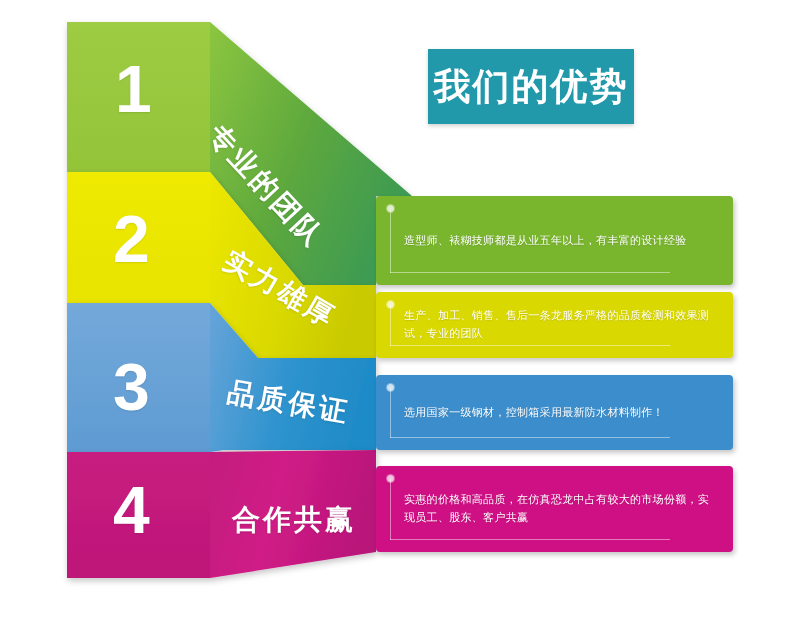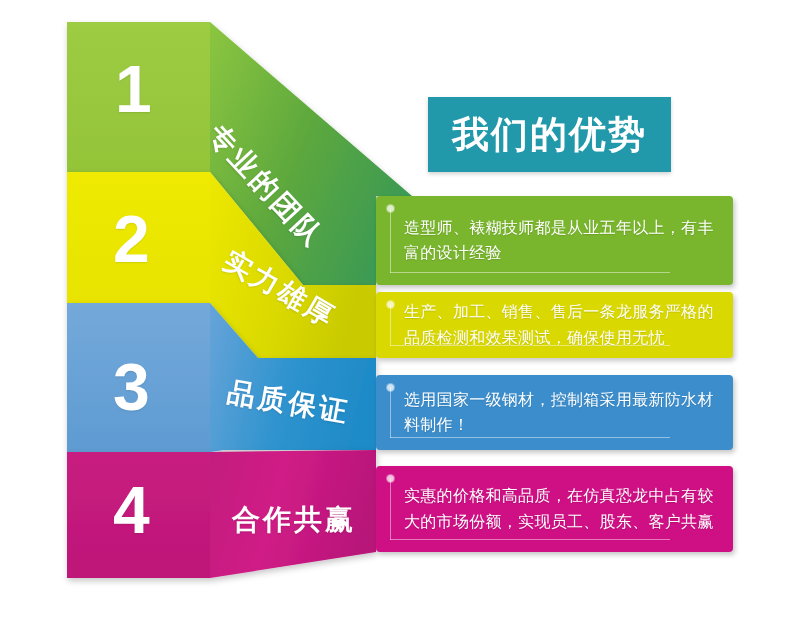--- a/index.html
+++ b/index.html
@@ -25,28 +25,27 @@
     top: 0;
     width: 800px;
     height: 622px;
   }
 
   
   .title-banner {
     position: absolute;
     left: 428px;
     top: 49px;
-    width: 243px;
+    width: 206px;
     height: 75px;
     background: #2199ab;
     box-shadow: 0 2px 4px rgba(0,0,0,0.18);
     display: flex;
     align-items: center;
     justify-content: center;
-    margin-top: 48px;
   }
   .title-banner .title-text {
     color: #ffffff;
     font-size: 37px;
     font-weight: bold;
     letter-spacing: 2px;
     line-height: 1;
   }
 
   
@@ -130,21 +129,21 @@
     height: 1px;
     background: rgba(255,255,255,0.45);
   }
   .panel .ptext {
     position: absolute;
     left: 28px;
     right: 18px;
     top: 50%;
     transform: translateY(-50%);
     color: #ffffff;
-    font-size: 16px;
+    font-size: 11px;
     line-height: 1.62;
     letter-spacing: 0.3px;
     text-shadow: 0 1px 1px rgba(0,0,0,0.12);
   }
 
   .panel-1 { top: 196px; height: 89px; background: #79b52d; }
   .panel-2 { top: 292px; height: 66px; background: #d9d800; }
   .panel-3 { top: 375px; height: 75px; background: #3b8dcc; }
   .panel-4 { top: 466px; height: 86px; background: #cf0f84; }
 </style>
@@ -237,21 +236,21 @@
       <div class="accent-foot"></div>
     </div>
     <div class="ptext">造型师、裱糊技师都是从业五年以上，有丰富的设计经验</div>
   </div>
 
   <div class="panel panel-2">
     <div class="accent">
       <div class="accent-dot"></div>
       <div class="accent-foot"></div>
     </div>
-    <div class="ptext">生产、加工、销售、售后一条龙服务严格的品质检测和效果测试，确保使用无忧</div>
+    <div class="ptext">生产、加工、销售、售后一条龙服务严格的品质检测和效果测试，专业的团队</div>
   </div>
 
   <div class="panel panel-4">
     <div class="accent">
       <div class="accent-dot"></div>
       <div class="accent-foot"></div>
     </div>
     <div class="ptext">实惠的价格和高品质，在仿真恐龙中占有较大的市场份额，实现员工、股东、客户共赢</div>
   </div>
 

